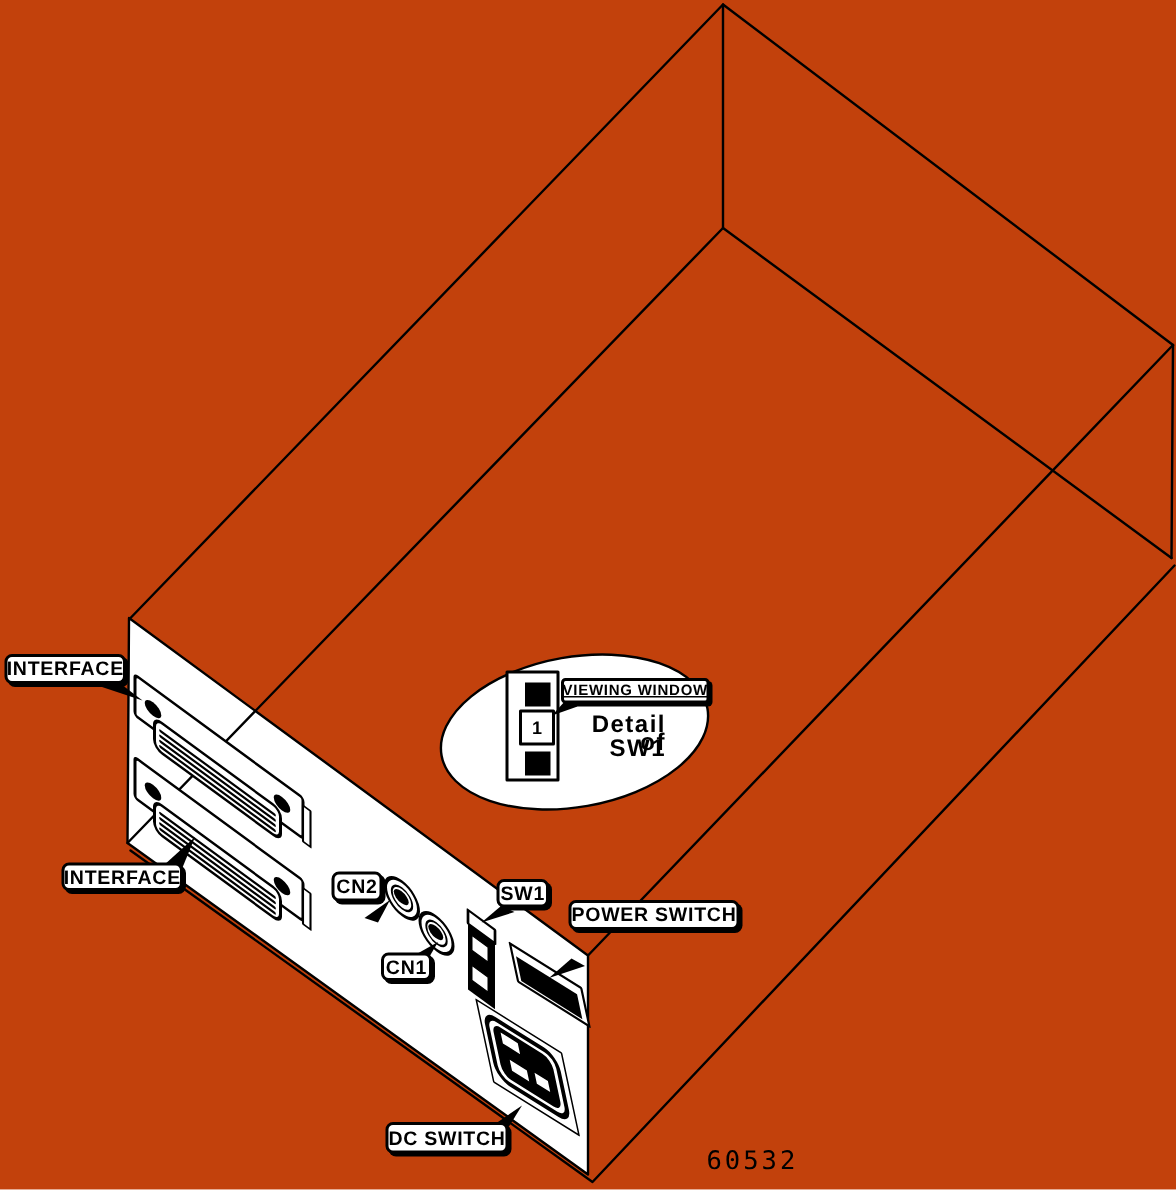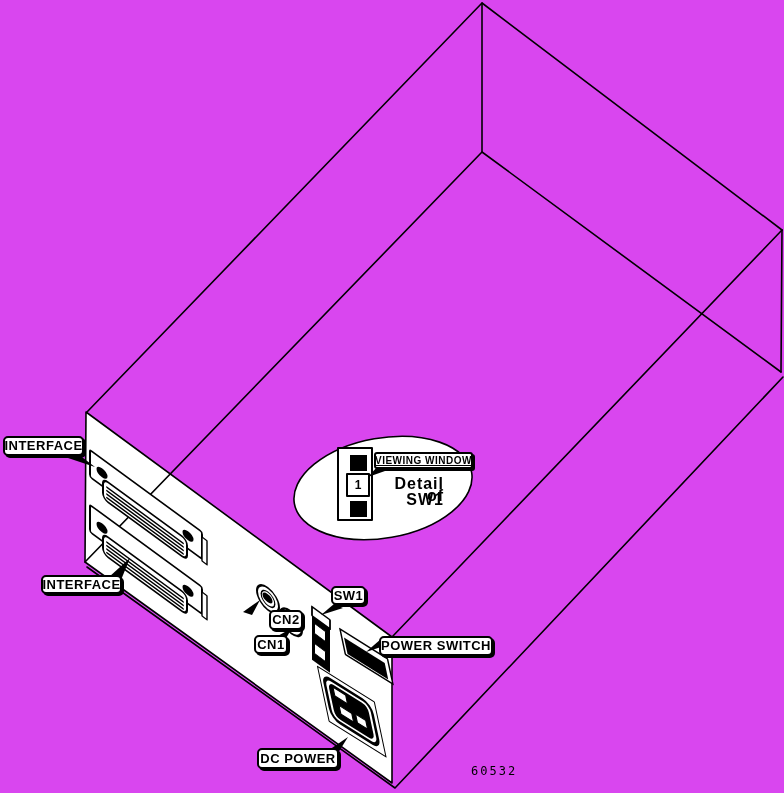--- a/index.html
+++ b/index.html
@@ -1,19 +1,19 @@
 <!DOCTYPE html>
 <html><head>
 <meta charset="utf-8">
 <style>
   html,body{margin:0;padding:0;background:#fff;}
   #stage{
     position:relative;
     width:784px;height:793px;
-    background:#d946ef;
+    background:#c2410c;
     font-family:"Liberation Sans",sans-serif;
     overflow:hidden;
   }
   #stage svg{position:absolute;left:0;top:0;}
   .lbl{
     position:absolute;
     box-sizing:border-box;
     background:#fff;
     border:2px solid #000;
     border-radius:5px;
@@ -30,21 +30,21 @@
     letter-spacing:1px;color:#000;text-align:right;
   }
   .window-value{
     position:absolute;
     font-weight:bold;font-size:12px;color:#000;
     display:flex;align-items:center;justify-content:center;
   }
   .fig-number{
     position:absolute;
     font-family:"DejaVu Sans Mono",monospace;
-    font-size:12px;letter-spacing:2px;color:#000;
+    font-size:17px;letter-spacing:2px;color:#000;
   }
 </style>
 </head>
 <body>
 
 <div id="stage">
 
   <svg width="784" height="793" viewBox="0 0 784 793" fill="none" stroke="#000" stroke-width="1.6" stroke-linecap="round" stroke-linejoin="round">
 
     <path d="M86,412 L392,637 L392,783 L85,562 Z" fill="#fff"></path>
@@ -137,42 +137,42 @@
   </svg>
 
   <div class="lbl" style="left:3px;top:436px;width:81px;height:20px;">
     <span>INTERFACE</span>
   </div>
 
   <div class="lbl" style="left:41px;top:575px;width:81px;height:19px;">
     <span>INTERFACE</span>
   </div>
 
-  <div class="lbl" style="left:221px;top:610px;width:34px;height:20px;margin-left:48px;">
+  <div class="lbl" style="left:221px;top:581px;width:34px;height:20px;">
     <span>CN2</span>
   </div>
 
   <div class="lbl" style="left:254px;top:635px;width:34px;height:19px;justify-content:center;">
     <span>CN1</span>
   </div>
 
   <div class="lbl" style="left:331px;top:586px;width:35px;height:19px;">
     <span>SW1</span>
   </div>
 
-  <div class="lbl" style="left:379px;top:636px;width:114px;height:20px;">
+  <div class="lbl" style="left:379px;top:600px;width:114px;height:20px;">
     <span>POWER SWITCH</span>
   </div>
 
   <div class="lbl small" style="left:374px;top:452px;width:99px;height:17px;">
     <span>VIEWING WINDOW</span>
   </div>
 
   <div class="lbl" style="left:257px;top:748px;width:82px;height:21px;">
-    <span>DC POWER</span>
+    <span>DC SWITCH</span>
   </div>
 
   <div class="caption" style="left:382px;top:478px;width:62px;">Detail of</div>
   <div class="caption" style="left:382px;top:494px;width:62px;">SW1</div>
   <div class="window-value" style="left:347px;top:475px;width:22px;height:20px;">1</div>
 
   <div class="fig-number" style="left:471px;top:764px;">60532</div>
 
 </div>
 

